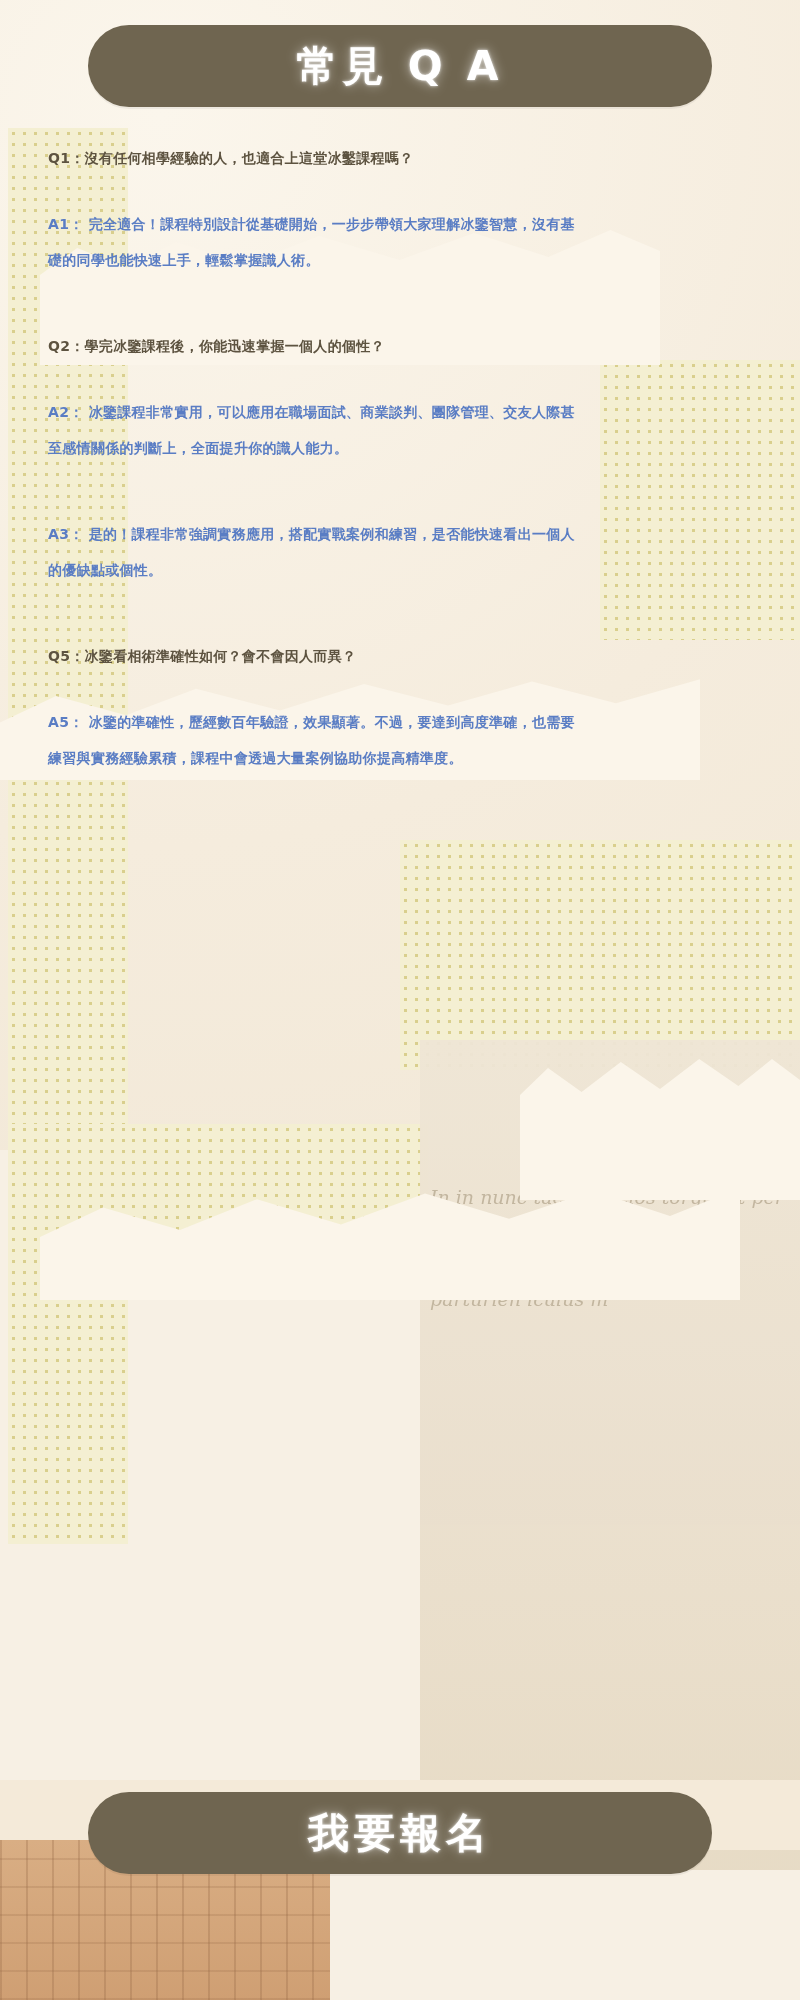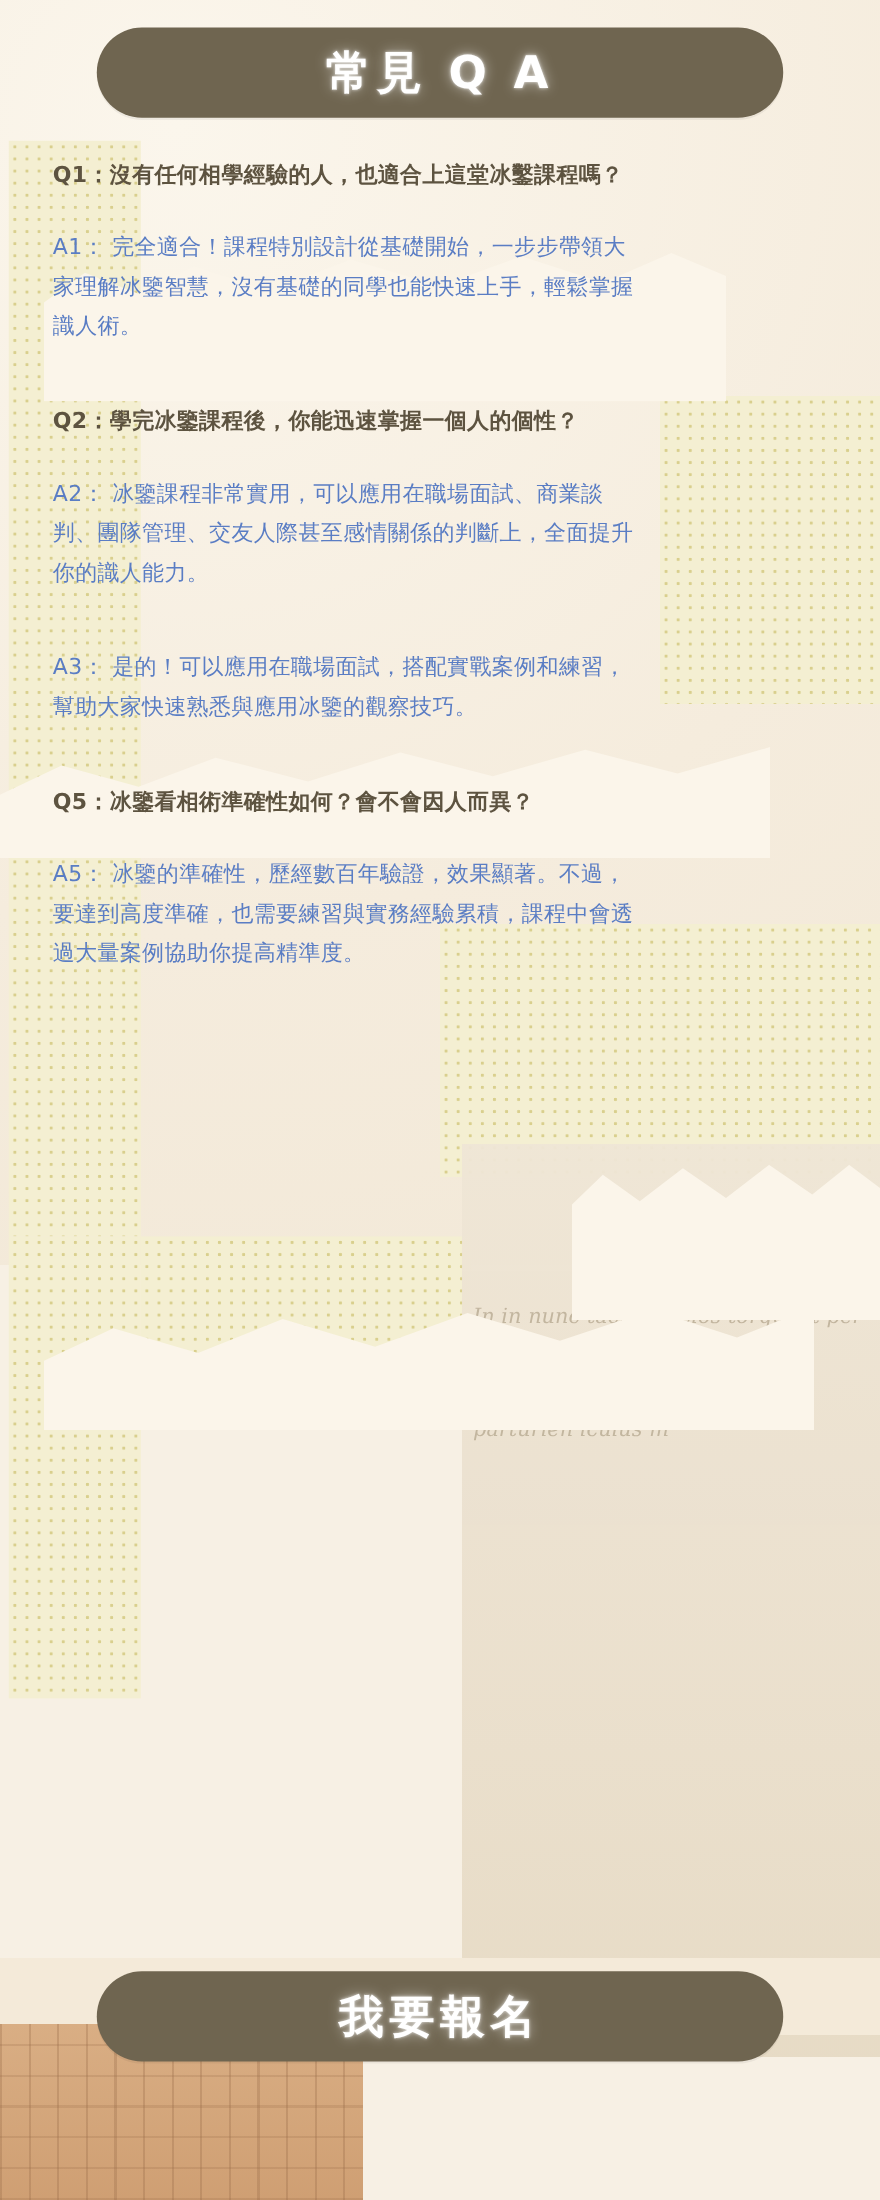--- a/index.html
+++ b/index.html
@@ -111,33 +111,33 @@
     font-weight: 700;
     letter-spacing: 5px;
     text-shadow: 0 0 12px rgba(255,255,255,.55), 0 0 3px rgba(255,255,255,.8);
   }
   .pill.top { top: 25px; }
   .pill.bottom { top: 1792px; }
 
   .faq { position: absolute; left: 48px; top: 140px; width: 538px; }
 
   .q, .a {
-    font-size: 20px;
+    font-size: 14px;
     line-height: 36px;
     letter-spacing: .3px;
     margin: 0;
   }
   .q {
     color: #5d5340;
     font-weight: 700;
     margin-bottom: 30px;
   }
   .a {
     color: #5a7dc4;
-    font-weight: 400;
+    font-weight: 700;
     margin-bottom: 50px;
   }
   .block:last-child .a { margin-bottom: 0; }
 </style>
 </head>
 <body>
 
 <div class="bg-base"></div>
 <div class="bg-paper-top"></div>
 
@@ -172,21 +172,21 @@
       <p class="q">Q1：沒有任何相學經驗的人，也適合上這堂冰鑿課程嗎？</p>
       <p class="a">A1： 完全適合！課程特別設計從基礎開始，一步步帶領大家理解冰鑒智慧，沒有基礎的同學也能快速上手，輕鬆掌握識人術。</p>
     </div>
 
     <div class="block">
       <p class="q">Q2：學完冰鑒課程後，你能迅速掌握一個人的個性？</p>
       <p class="a">A2： 冰鑒課程非常實用，可以應用在職場面試、商業談判、團隊管理、交友人際甚至感情關係的判斷上，全面提升你的識人能力。</p>
     </div>
 
     <div class="block">
-      <p class="a">A3： 是的！可以應用在職場面試，搭配實戰案例和練習，幫助大家快速熟悉與應用冰鑒的觀察技巧。</p>
+      <p class="a">A3： 是的！課程非常強調實務應用，搭配實戰案例和練習，是否能快速看出一個人的優缺點或個性。</p>
     </div>
 
 
     <div class="block">
       <p class="q">Q5：冰鑒看相術準確性如何？會不會因人而異？</p>
       <p class="a">A5： 冰鑒的準確性，歷經數百年驗證，效果顯著。不過，要達到高度準確，也需要練習與實務經驗累積，課程中會透過大量案例協助你提高精準度。</p>
     </div>
 
   </div>
 

